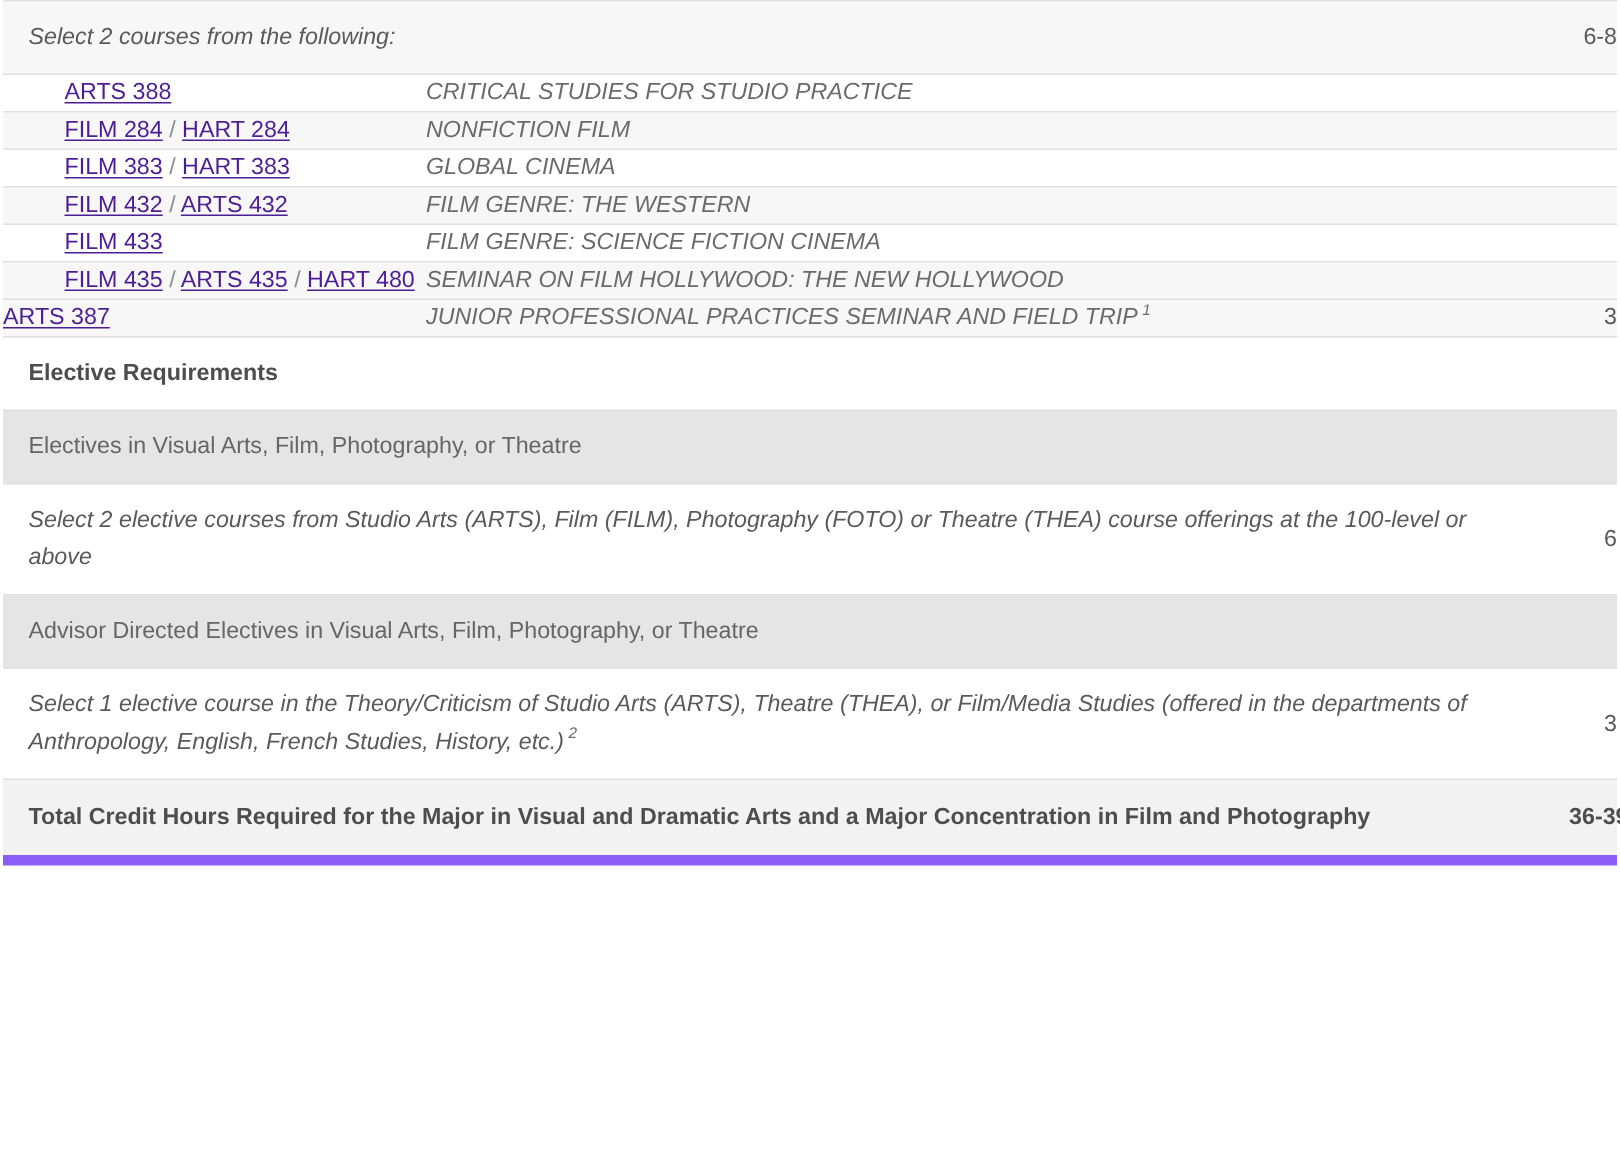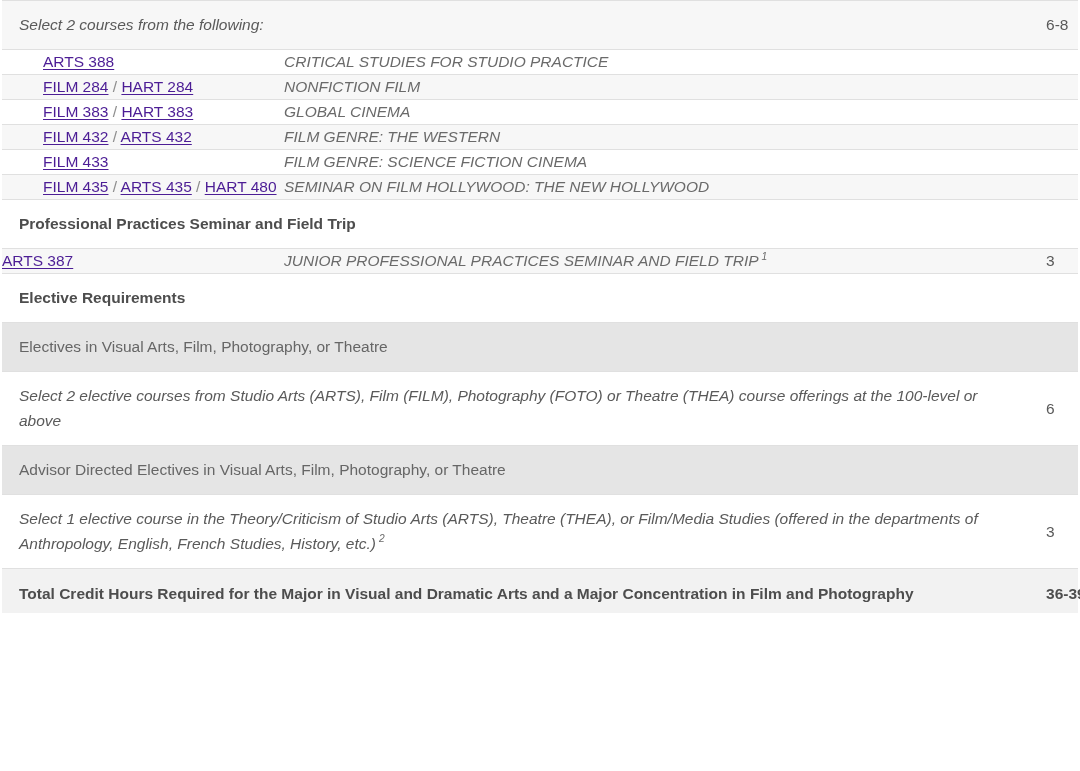--- a/index.html
+++ b/index.html
@@ -47,20 +47,21 @@
   }
   .cell-code.indented { padding-left: 41px; }
   .cell-title {
     padding: 11px 10px 11px 2px;
     color: #6a6a6a;
     line-height: 1.55;
     font-style: italic;
   }
   .cell-hours {
     padding: 11px 24px 11px 4px;
+    text-align: right;
     color: #595959;
     white-space: nowrap;
     line-height: 1.55;
   }
 
   
   tr.areaheader td,
   tr.areaheader-sub td {
     background: #ffffff;
   }
@@ -89,21 +90,21 @@
     color: #5a5a5a;
     display: block;
     padding: 12px 30px 12px 17px;
     line-height: 1.58;
   }
 
   
   tr.listsum td {
     background: #f2f2f2;
     border-top: 1px solid #d2d2d2;
-    border-bottom: 4px solid #8b5cf6;
+    border-bottom: 7px solid #8b5cf6;
   }
   .listsum .cell-code {
     font-weight: bold;
     color: #4d4d4d;
     padding: 13px 30px 13px 17px;
     line-height: 1.55;
   }
   .listsum .cell-hours {
     font-weight: bold;
     color: #4d4d4d;
@@ -161,24 +162,20 @@
         <tr class="row-line">
           <td class="cell-code indented"><a class="bubblelink" href="#">FILM 433</a></td>
           <td class="cell-title"><span>FILM GENRE: SCIENCE FICTION CINEMA</span></td>
           <td class="cell-hours"></td>
         </tr>
         <tr class="row-line alt">
           <td class="cell-code indented"><a class="bubblelink" href="#">FILM 435</a><span class="sep"> / </span><a class="bubblelink" href="#">ARTS 435</a><span class="sep"> / </span><a class="bubblelink" href="#">HART 480</a></td>
           <td class="cell-title"><span>SEMINAR ON FILM HOLLYWOOD: THE NEW HOLLYWOOD</span></td>
           <td class="cell-hours"></td>
         </tr>
-        <tr class="areaheader">
-          <td class="cell-code" colspan="2">Professional Practices Seminar and Field Trip</td>
-          <td class="cell-hours"></td>
-        </tr>
         <tr class="row-line alt">
           <td class="cell-code"><a class="bubblelink" href="#">ARTS 387</a></td>
           <td class="cell-title"><span>JUNIOR PROFESSIONAL PRACTICES SEMINAR AND FIELD TRIP</span><sup>1</sup></td>
           <td class="cell-hours">3</td>
         </tr>
         <tr class="areaheader">
           <td class="cell-code" colspan="2">Elective Requirements</td>
           <td class="cell-hours"></td>
         </tr>
         <tr class="areasubheader">

